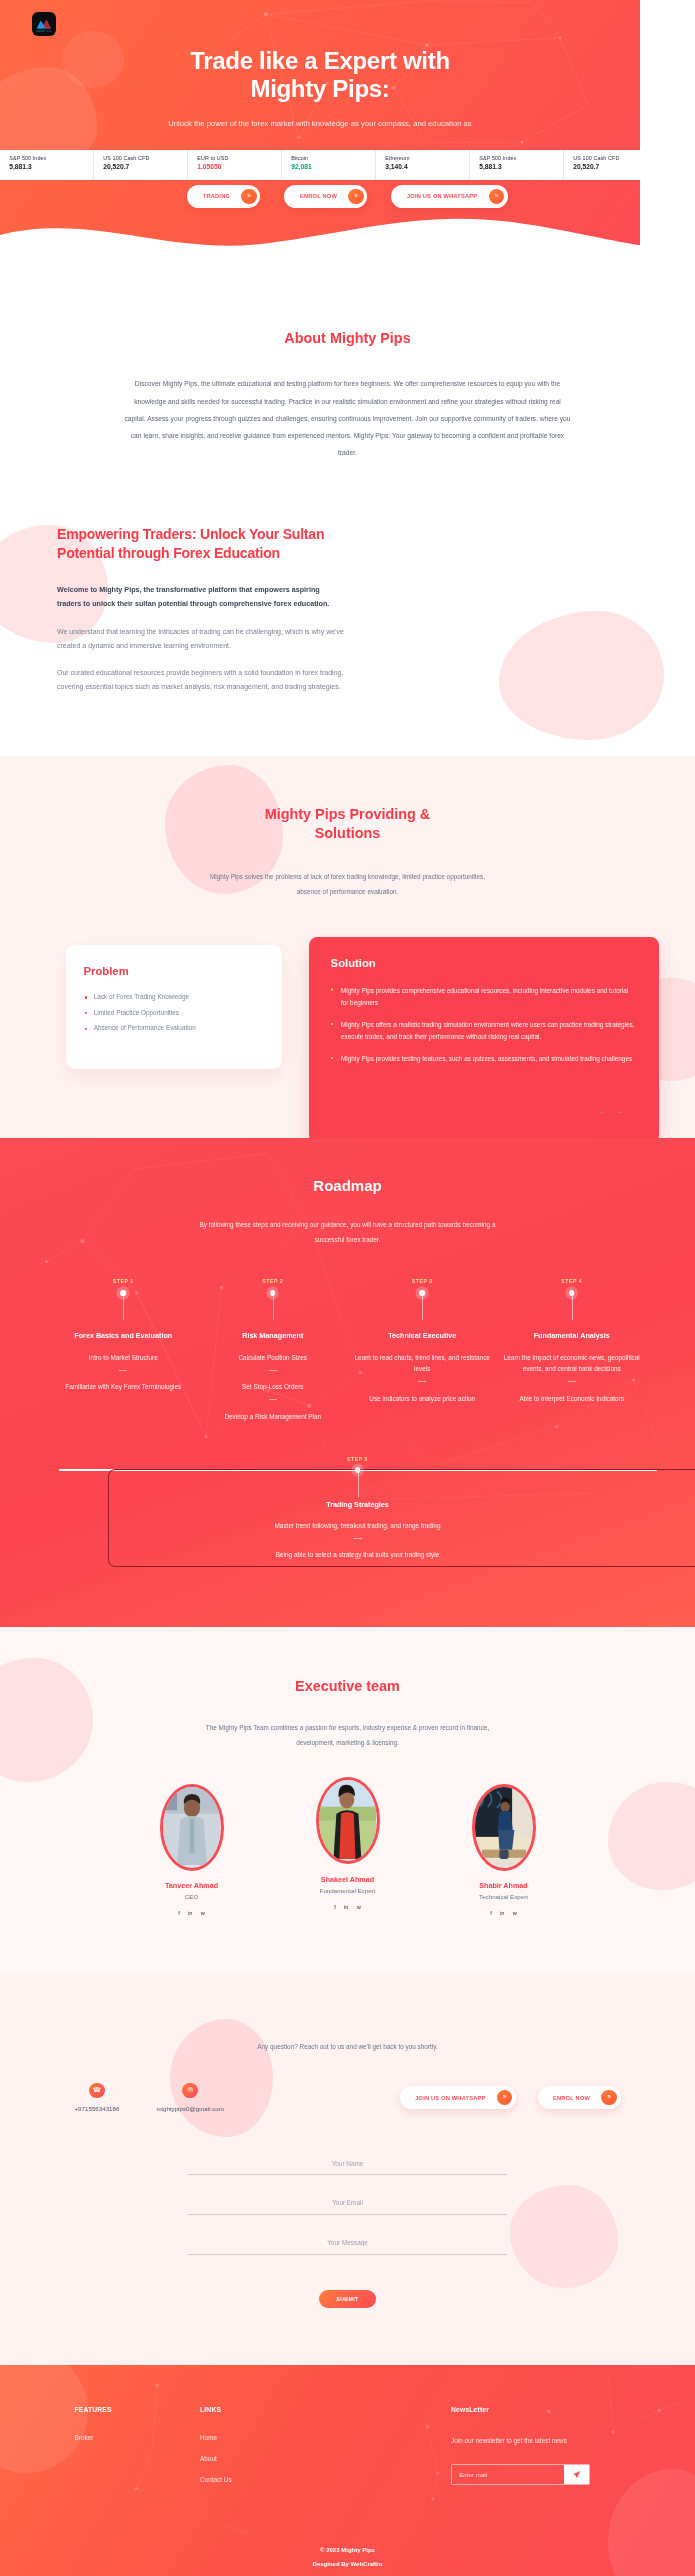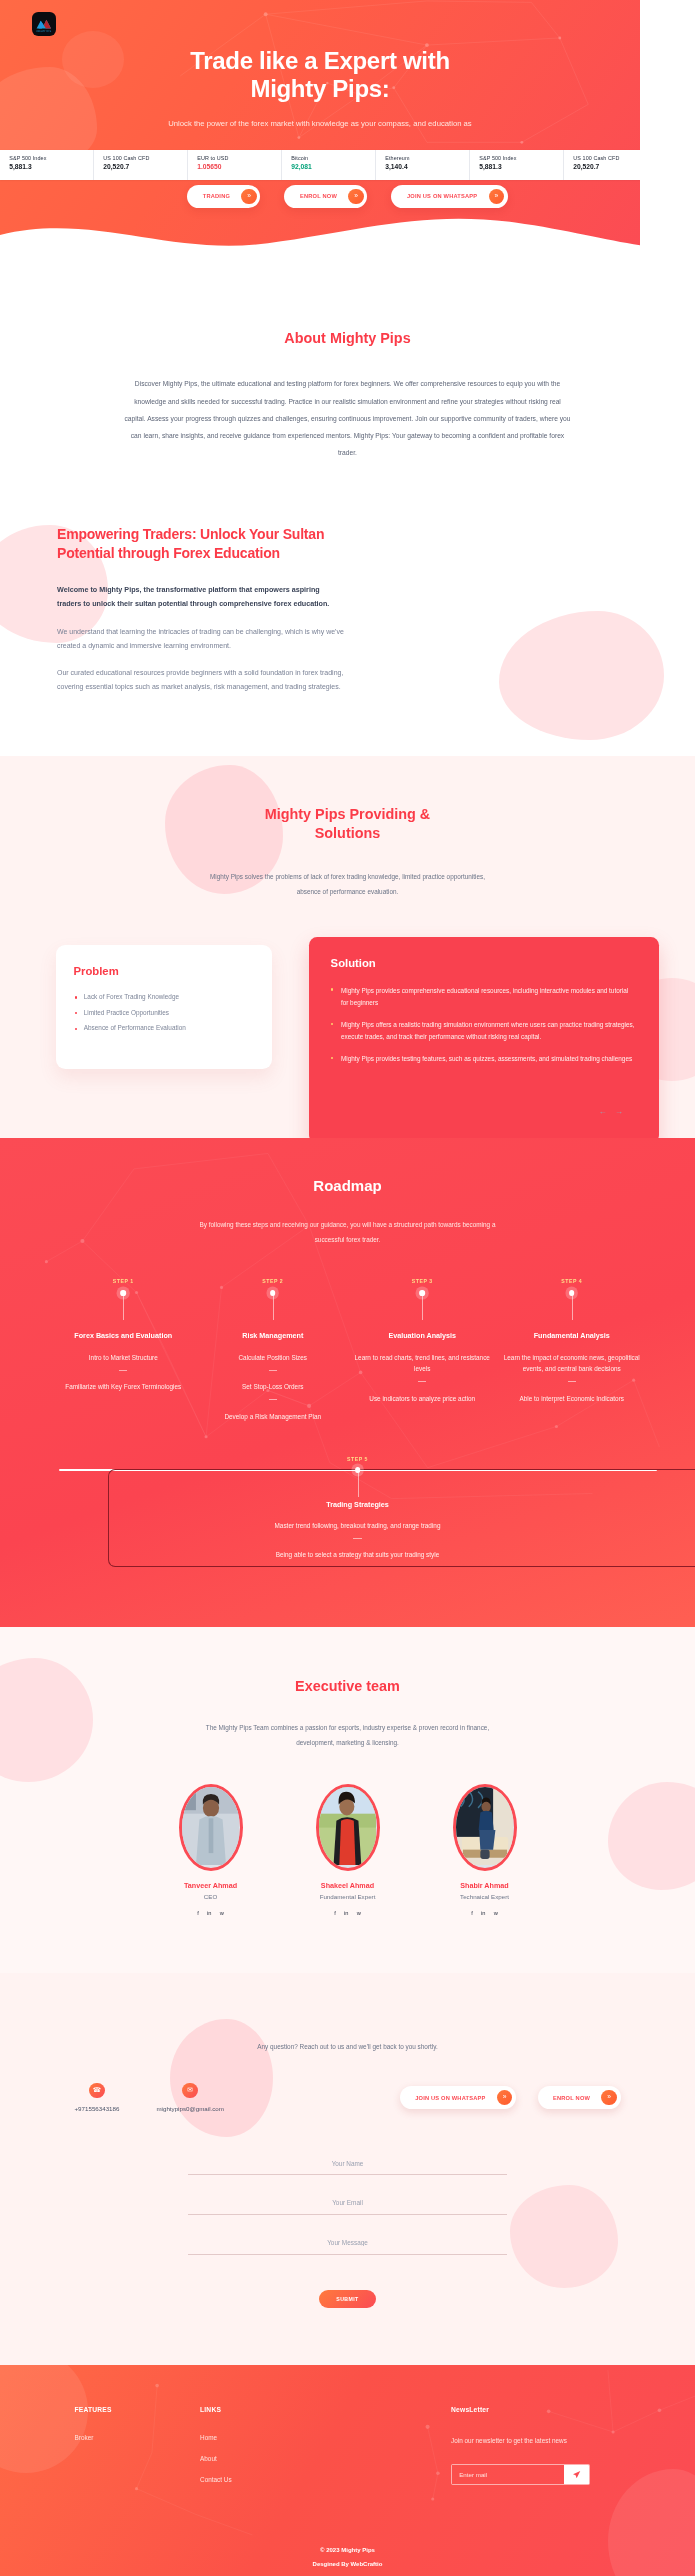--- a/index.html
+++ b/index.html
@@ -128,21 +128,21 @@
   .prov-blob2 {
     position:absolute; right:-31px; bottom:57px; width:108px; height:103px;
     background:#ffe0e2; border-radius:50%;
   }
   .prov-head { position:relative; z-index:3; text-align:center; }
   .prov-sub {
     margin:25px auto 0; max-width:289px; font-size:6.4px; line-height:2.4; color:#6b7487;
   }
   .cards { position:relative; z-index:3; margin-top:37px; height:139px; }
   .card-problem {
-    position:absolute; left:56px; top:8.2px; width:216px; min-height:124px;
+    position:absolute; left:66px; top:8.2px; width:216px; min-height:124px;
     background:#fff; border-radius:9.3px; padding:20.6px 17.5px;
     box-shadow:0 8.2px 18.5px rgba(210,80,80,.10);
   }
   .card-problem h3 { font-size:11.3px; font-weight:800; color:#fb3b48; }
   .card-problem ul { margin-top:15.5px; list-style:none; }
   .card-problem li {
     font-size:6.4px; color:#7d8598; margin-bottom:8.8px; padding-left:10.3px; position:relative;
   }
   .card-problem li:before {
     content:""; position:absolute; left:1px; top:3.1px; width:2.6px; height:2.6px;
@@ -228,21 +228,21 @@
   .team-blob2 {
     position:absolute; right:-31px; top:155px; width:118px; height:108px;
     background:#ffe0e3; border-radius:50% 50% 55% 45% / 55% 45% 55% 45%;
   }
   .team-head { position:relative; z-index:3; text-align:center; }
   .team-head p {
     margin:23px auto 0; max-width:309px; font-size:6.4px; line-height:2.4; color:#6b7487;
   }
   .members {
     position:relative; z-index:3; margin-top:33px; display:flex;
-    justify-content:center; gap:34px; align-items:flex-end;
+    justify-content:center; gap:53px; align-items:flex-start;
   }
   .member { width:103px; text-align:center; }
   .member.raise { margin-top:-6.2px; }
   .avatar {
     width:64px; height:87px; margin:0 auto; border-radius:50%/50%;
     border:3.1px solid #fb4b54; overflow:hidden; position:relative; background:#dfe3ea;
   }
   .avatar .ph { position:absolute; inset:0; }
   .m-name {
     margin-top:10.3px; font-size:7.2px; font-weight:700; color:#fb3b48;
@@ -547,21 +547,21 @@
         <div class="sep"></div>
         <div class="sl">Develop a Risk Management Plan</div>
       </div>
 
       <div class="step">
         <div class="step-label">STEP 3</div>
         <div class="dotcol">
           <span class="step-dot"></span>
           <span class="step-stem"></span>
         </div>
-        <h4>Evaluation Analysis</h4>
+        <h4>Technical Executive</h4>
         <div class="sl">Learn to read charts, trend lines, and resistance levels</div>
         <div class="sep"></div>
         <div class="sl">Use indicators to analyze price action</div>
       </div>
 
       <div class="step">
         <div class="step-label">STEP 4</div>
         <div class="dotcol">
           <span class="step-dot"></span>
           <span class="step-stem"></span>

